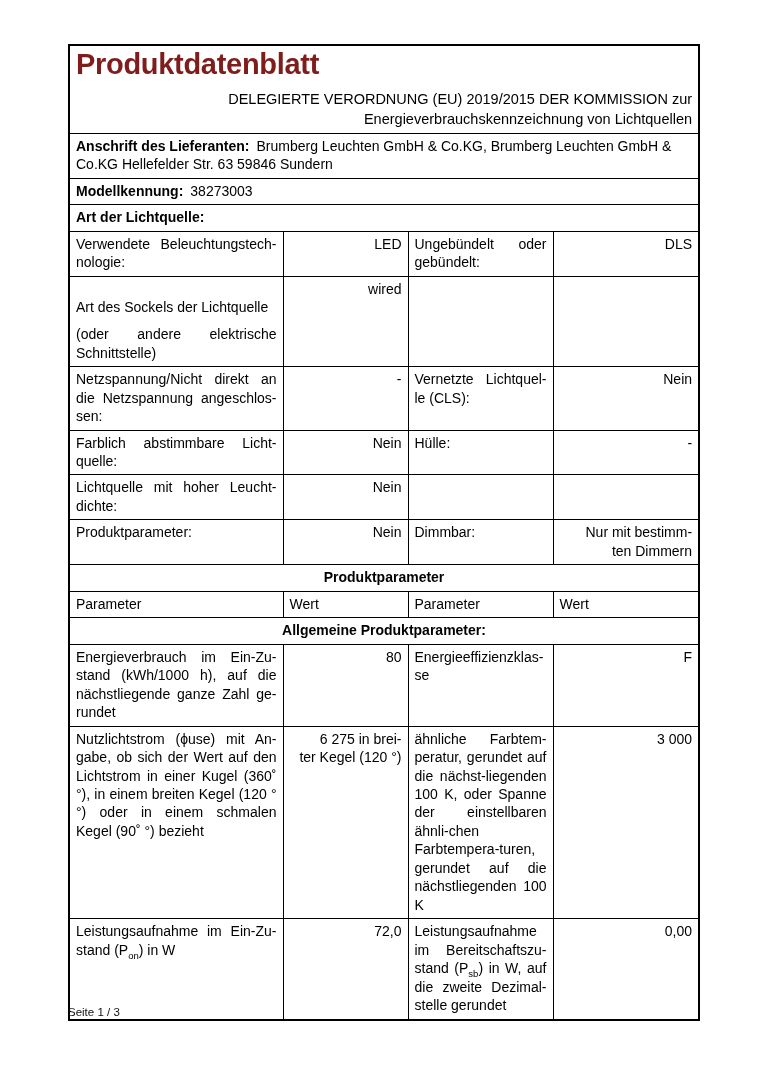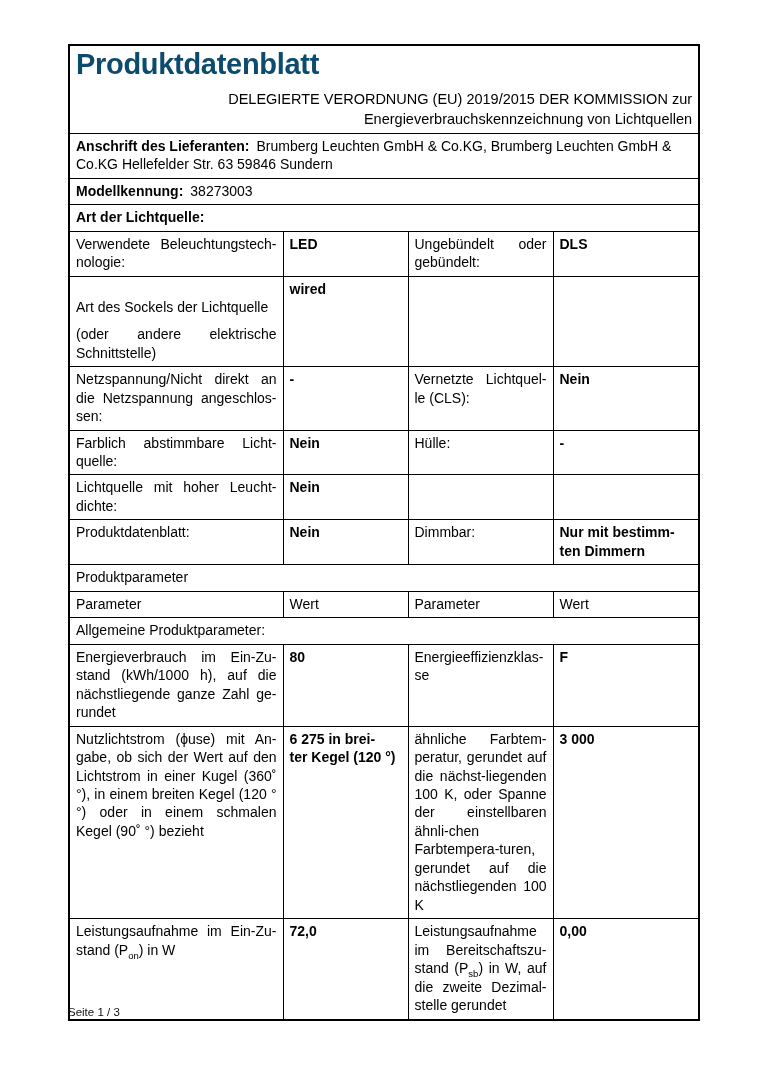--- a/index.html
+++ b/index.html
@@ -40,22 +40,22 @@
   .doc-subtitle {
     font-size: 14.5px;
     line-height: 1.38;
     white-space: pre-line;
     text-align: right;
   }
   .lbl { font-weight: bold; }
   .lblval { margin-left: 7px; }
   .p { text-align: justify; margin-top: 18px; }
   .p2 { text-align: justify; margin-top: 9px; }
-  td.val { text-align: left; white-space: pre-line; font-weight: bold; }
-  td.sec { font-weight: normal; }
+  td.val { text-align: right; white-space: pre-line; }
+  td.sec { text-align: center; font-weight: bold; }
   td.colhead { font-weight: normal; }
   sub { font-size: 9.5px; line-height: 0; }
   .footer {
     position: absolute;
     left: 68px;
     top: 1006px;
     width: 682px;
     text-align: left;
     font-size: 11.5px;
     color: #111;
@@ -70,21 +70,21 @@
     <colgroup>
       <col style="width:214px">
         <col style="width:125px">
         <col style="width:145px">
         <col style="width:146px">
     </colgroup>
 
     <tbody>
         <tr>
       <td colspan="4" class="head-cell">
-        <div class="doc-title" id="docTitle" style="color: #0c4a6e;">Produktdatenblatt</div>
+        <div class="doc-title" id="docTitle" style="color: #7f1d1d;">Produktdatenblatt</div>
         <div class="doc-subtitle">DELEGIERTE VERORDNUNG (EU) 2019/2015 DER KOMMISSION zur
 Energieverbrauchskennzeichnung von Lichtquellen</div>
       </td>
     </tr>
 
 
     <tr>
       <td colspan="4">
         <span class="lbl">Anschrift des Lieferanten:</span><span class="lblval">Brumberg Leuchten GmbH &amp; Co.KG, Brumberg Leuchten GmbH &amp; Co.KG Hellefelder Str. 63 59846 Sundern</span>
       </td>
@@ -129,21 +129,21 @@
       <td class="p">Hülle:</td>
       <td class="val">-</td>
     </tr>
     <tr>
       <td class="p">Lichtquelle mit hoher Leucht-dichte:</td>
       <td class="val">Nein</td>
       <td class="p"></td>
       <td class="val"></td>
     </tr>
     <tr>
-      <td class="p">Produktdatenblatt:</td>
+      <td class="p">Produktparameter:</td>
       <td class="val">Nein</td>
       <td class="p">Dimmbar:</td>
       <td class="val">Nur mit bestimm-
 ten Dimmern</td>
     </tr>
 
     <tr>
       <td colspan="4" class="sec">Produktparameter</td>
     </tr>
 

